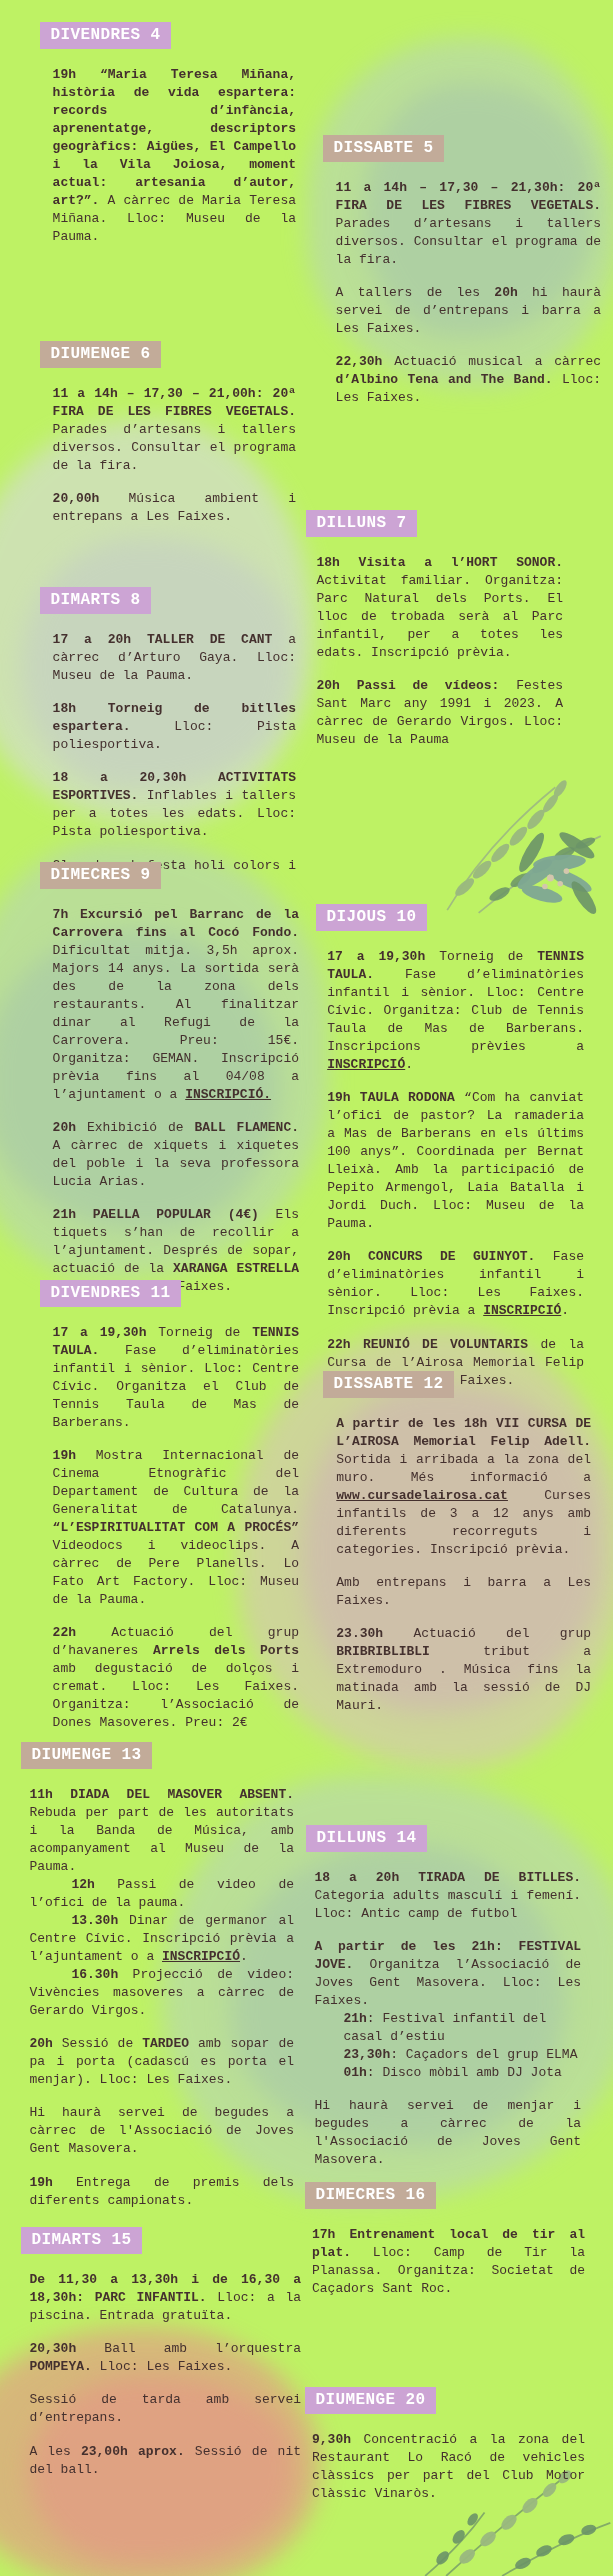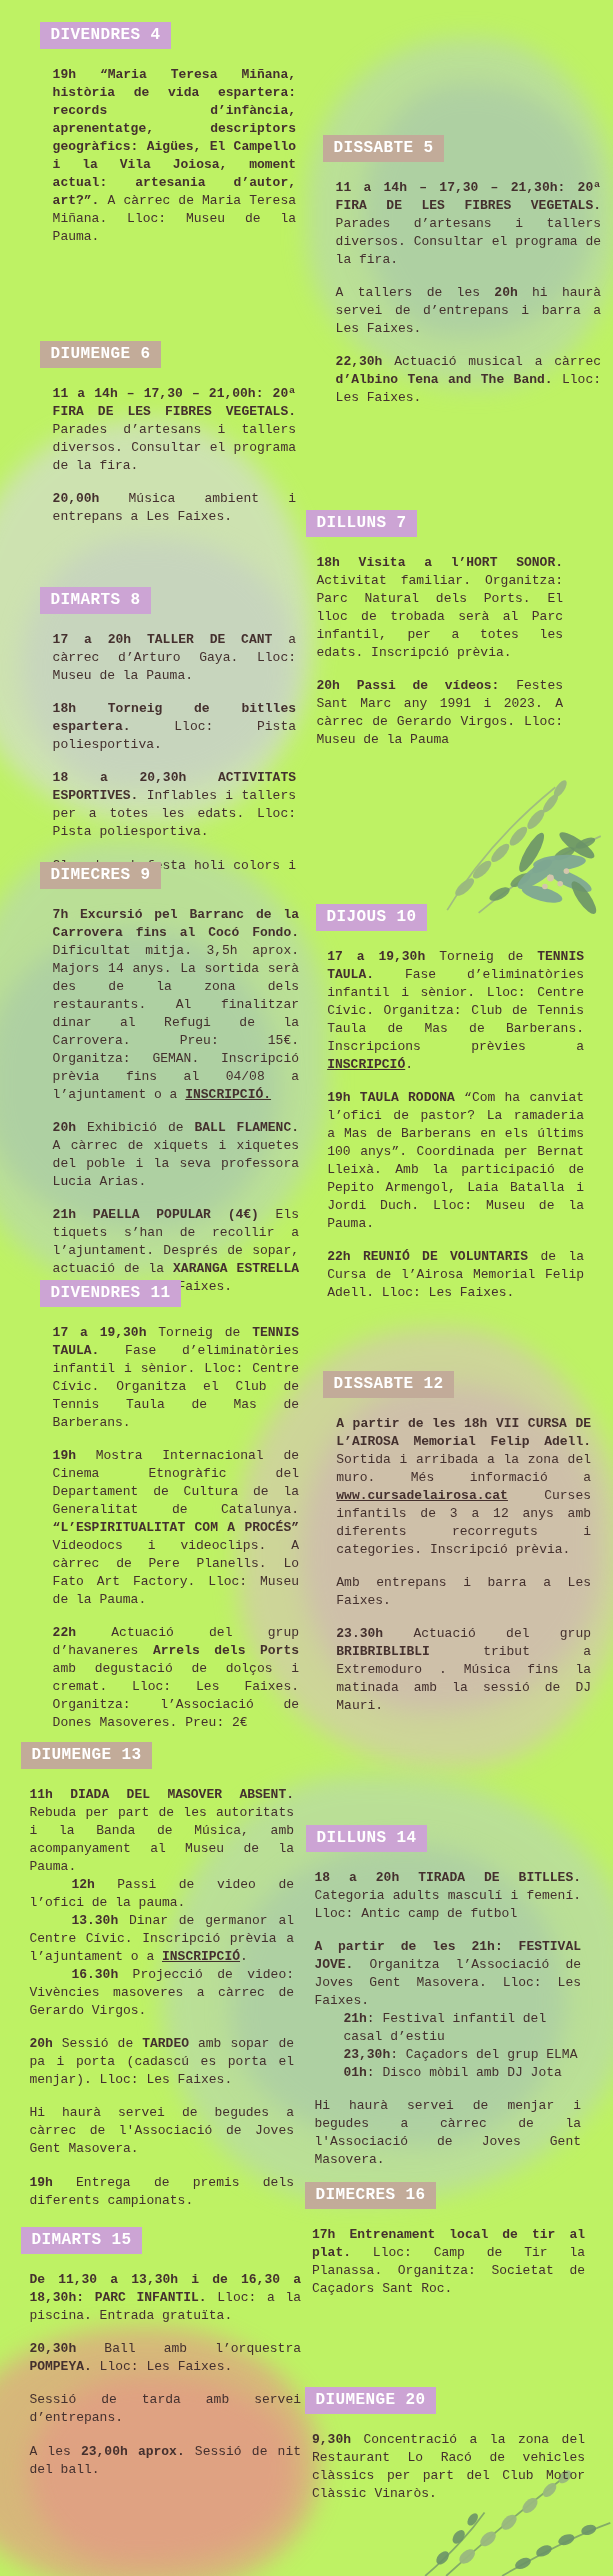--- a/index.html
+++ b/index.html
@@ -164,20 +164,21 @@
         <p class="para"><span class="b">7h Excursió pel Barranc de la Carrovera fins al Cocó Fondo.</span><span> Dificultat mitja. 3,5h aprox. Majors 14 anys. La sortida serà des de la zona dels restaurants. Al finalitzar dinar al Refugi de la Carrovera. Preu: 15€. Organitza: GEMAN. Inscripció prèvia fins al 04/08 a l’ajuntament o a </span><a class="inline-link b">INSCRIPCIÓ.</a></p>
         <p class="para"><span class="b">20h</span><span> Exhibició de </span><span class="b">BALL FLAMENC.</span><span> A càrrec de xiquets i xiquetes del poble i la seva professora Lucia Arias.</span></p>
         <p class="para"><span class="b">21h PAELLA POPULAR (4€)</span><span> Els tiquets s’han de recollir a l’ajuntament. Després de sopar, actuació de la </span><span class="b">XARANGA ESTRELLA BAND.</span><span> Lloc: Les Faixes.</span></p>
       </div>
   </section>
     <section class="day-section" style="left: 316px; top: 904px; width: 268px;">
     <div class="day-header purple">DIJOUS 10</div>
     <div class="section-body" style="padding-left: 11.2px;">
         <p class="para"><span class="b">17 a 19,30h</span><span> Torneig de </span><span class="b">TENNIS TAULA.</span><span> Fase d’eliminatòries infantil i sènior. Lloc: Centre Cívic. Organitza: Club de Tennis Taula de Mas de Barberans. Inscripcions prèvies a </span><a class="inline-link b">INSCRIPCIÓ</a><span>.</span></p>
         <p class="para"><span class="b">19h TAULA RODONA</span><span> “Com ha canviat l’ofici de pastor? La ramaderia a Mas de Barberans en els últims 100 anys”. Coordinada per Bernat Lleixà. Amb la participació de Pepito Armengol, Laia Batalla i Jordi Duch. Lloc: Museu de la Pauma.</span></p>
+        <p class="para"><span class="b">20h CONCURS DE GUINYOT.</span><span> Fase d’eliminatòries infantil i sènior. Lloc: Les Faixes. Inscripció prèvia a </span><a class="inline-link b">INSCRIPCIÓ</a><span>.</span></p>
         <p class="para"><span class="b">22h REUNIÓ DE VOLUNTARIS</span><span> de la Cursa de l’Airosa Memorial Felip Adell. Lloc: Les Faixes.</span></p>
       </div>
   </section>
     <section class="day-section" style="left: 40px; top: 1280px; width: 259px;">
     <div class="day-header purple">DIVENDRES 11</div>
     <div class="section-body" style="padding-left: 12.6px;">
         <p class="para"><span class="b">17 a 19,30h</span><span> Torneig de </span><span class="b">TENNIS TAULA.</span><span> Fase d’eliminatòries infantil i sènior. Lloc: Centre Cívic. Organitza el Club de Tennis Taula de Mas de Barberans.</span></p>
         <p class="para"><span class="b">19h</span><span> Mostra Internacional de Cinema Etnogràfic del Departament de Cultura de la Generalitat de Catalunya. </span><span class="b">“L’ESPIRITUALITAT COM A PROCÉS”</span><span> Videodocs i videoclips. A càrrec de Pere Planells. Lo Fato Art Factory. Lloc: Museu de la Pauma.</span></p>
         <p class="para"><span class="b">22h</span><span> Actuació del grup d’havaneres </span><span class="b">Arrels dels Ports</span><span> amb degustació de dolços i cremat. Lloc: Les Faixes. Organitza: l’Associació de Dones Masoveres. Preu: 2€</span></p>
       </div>

